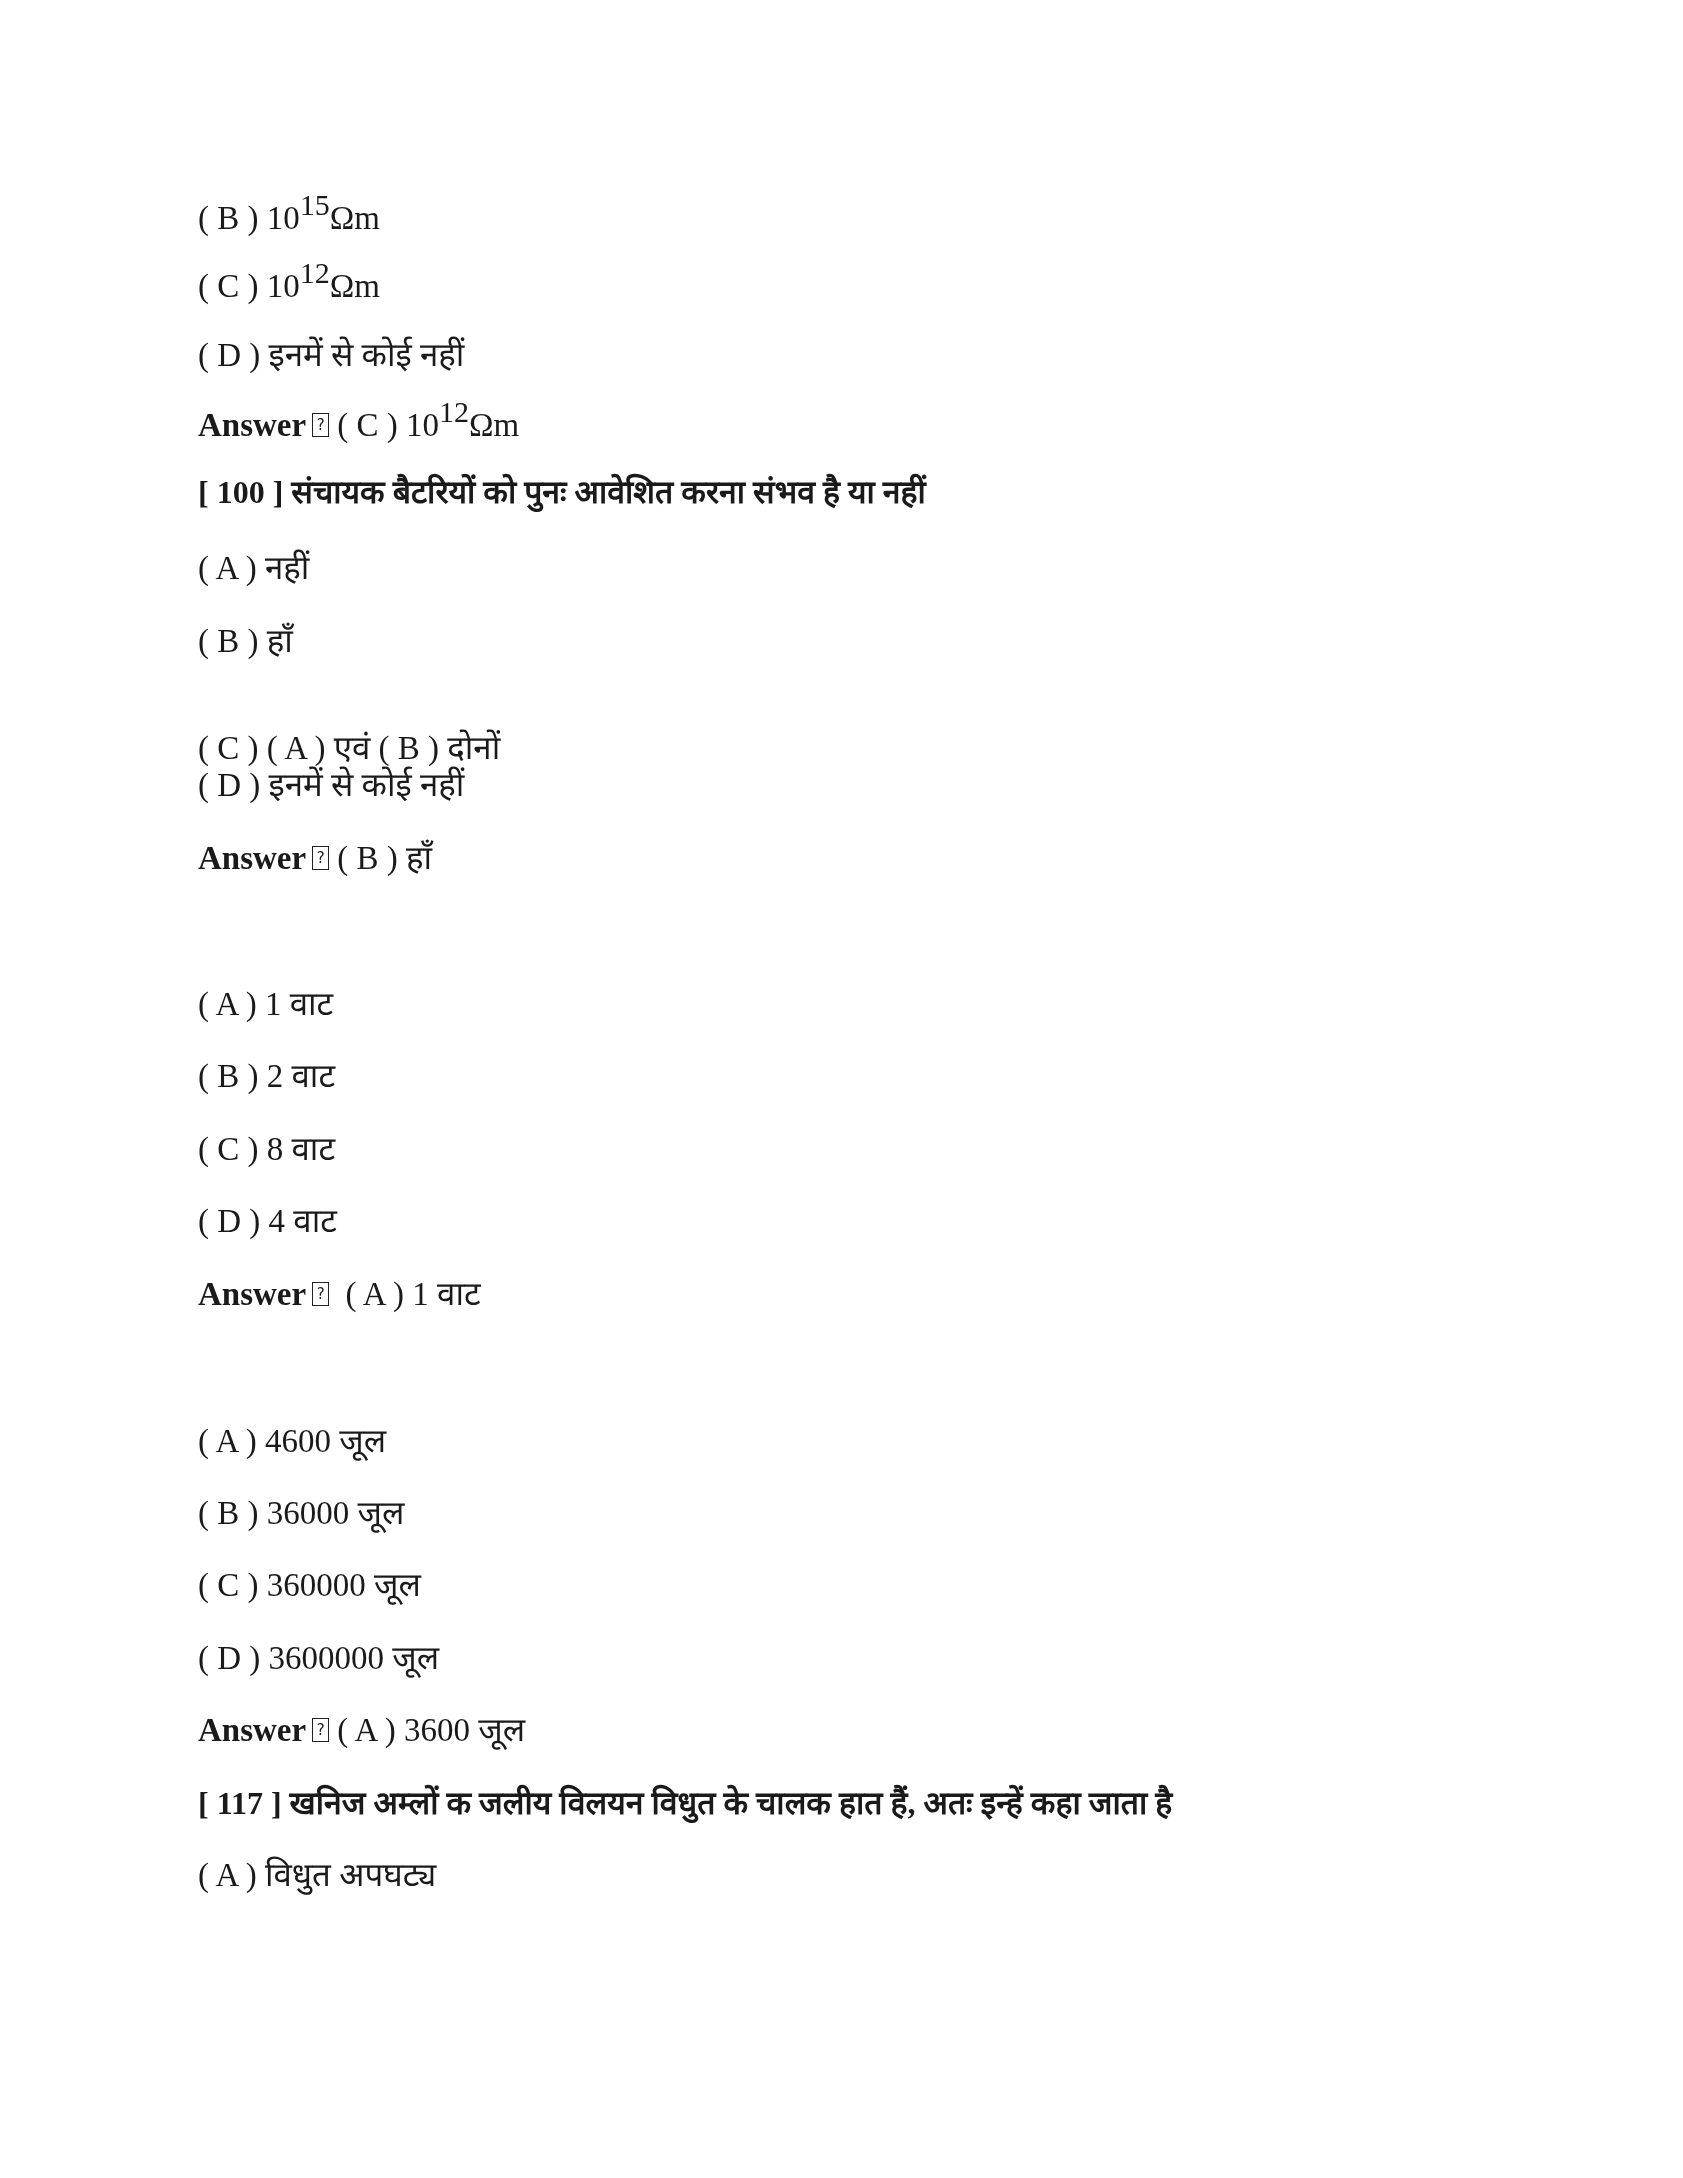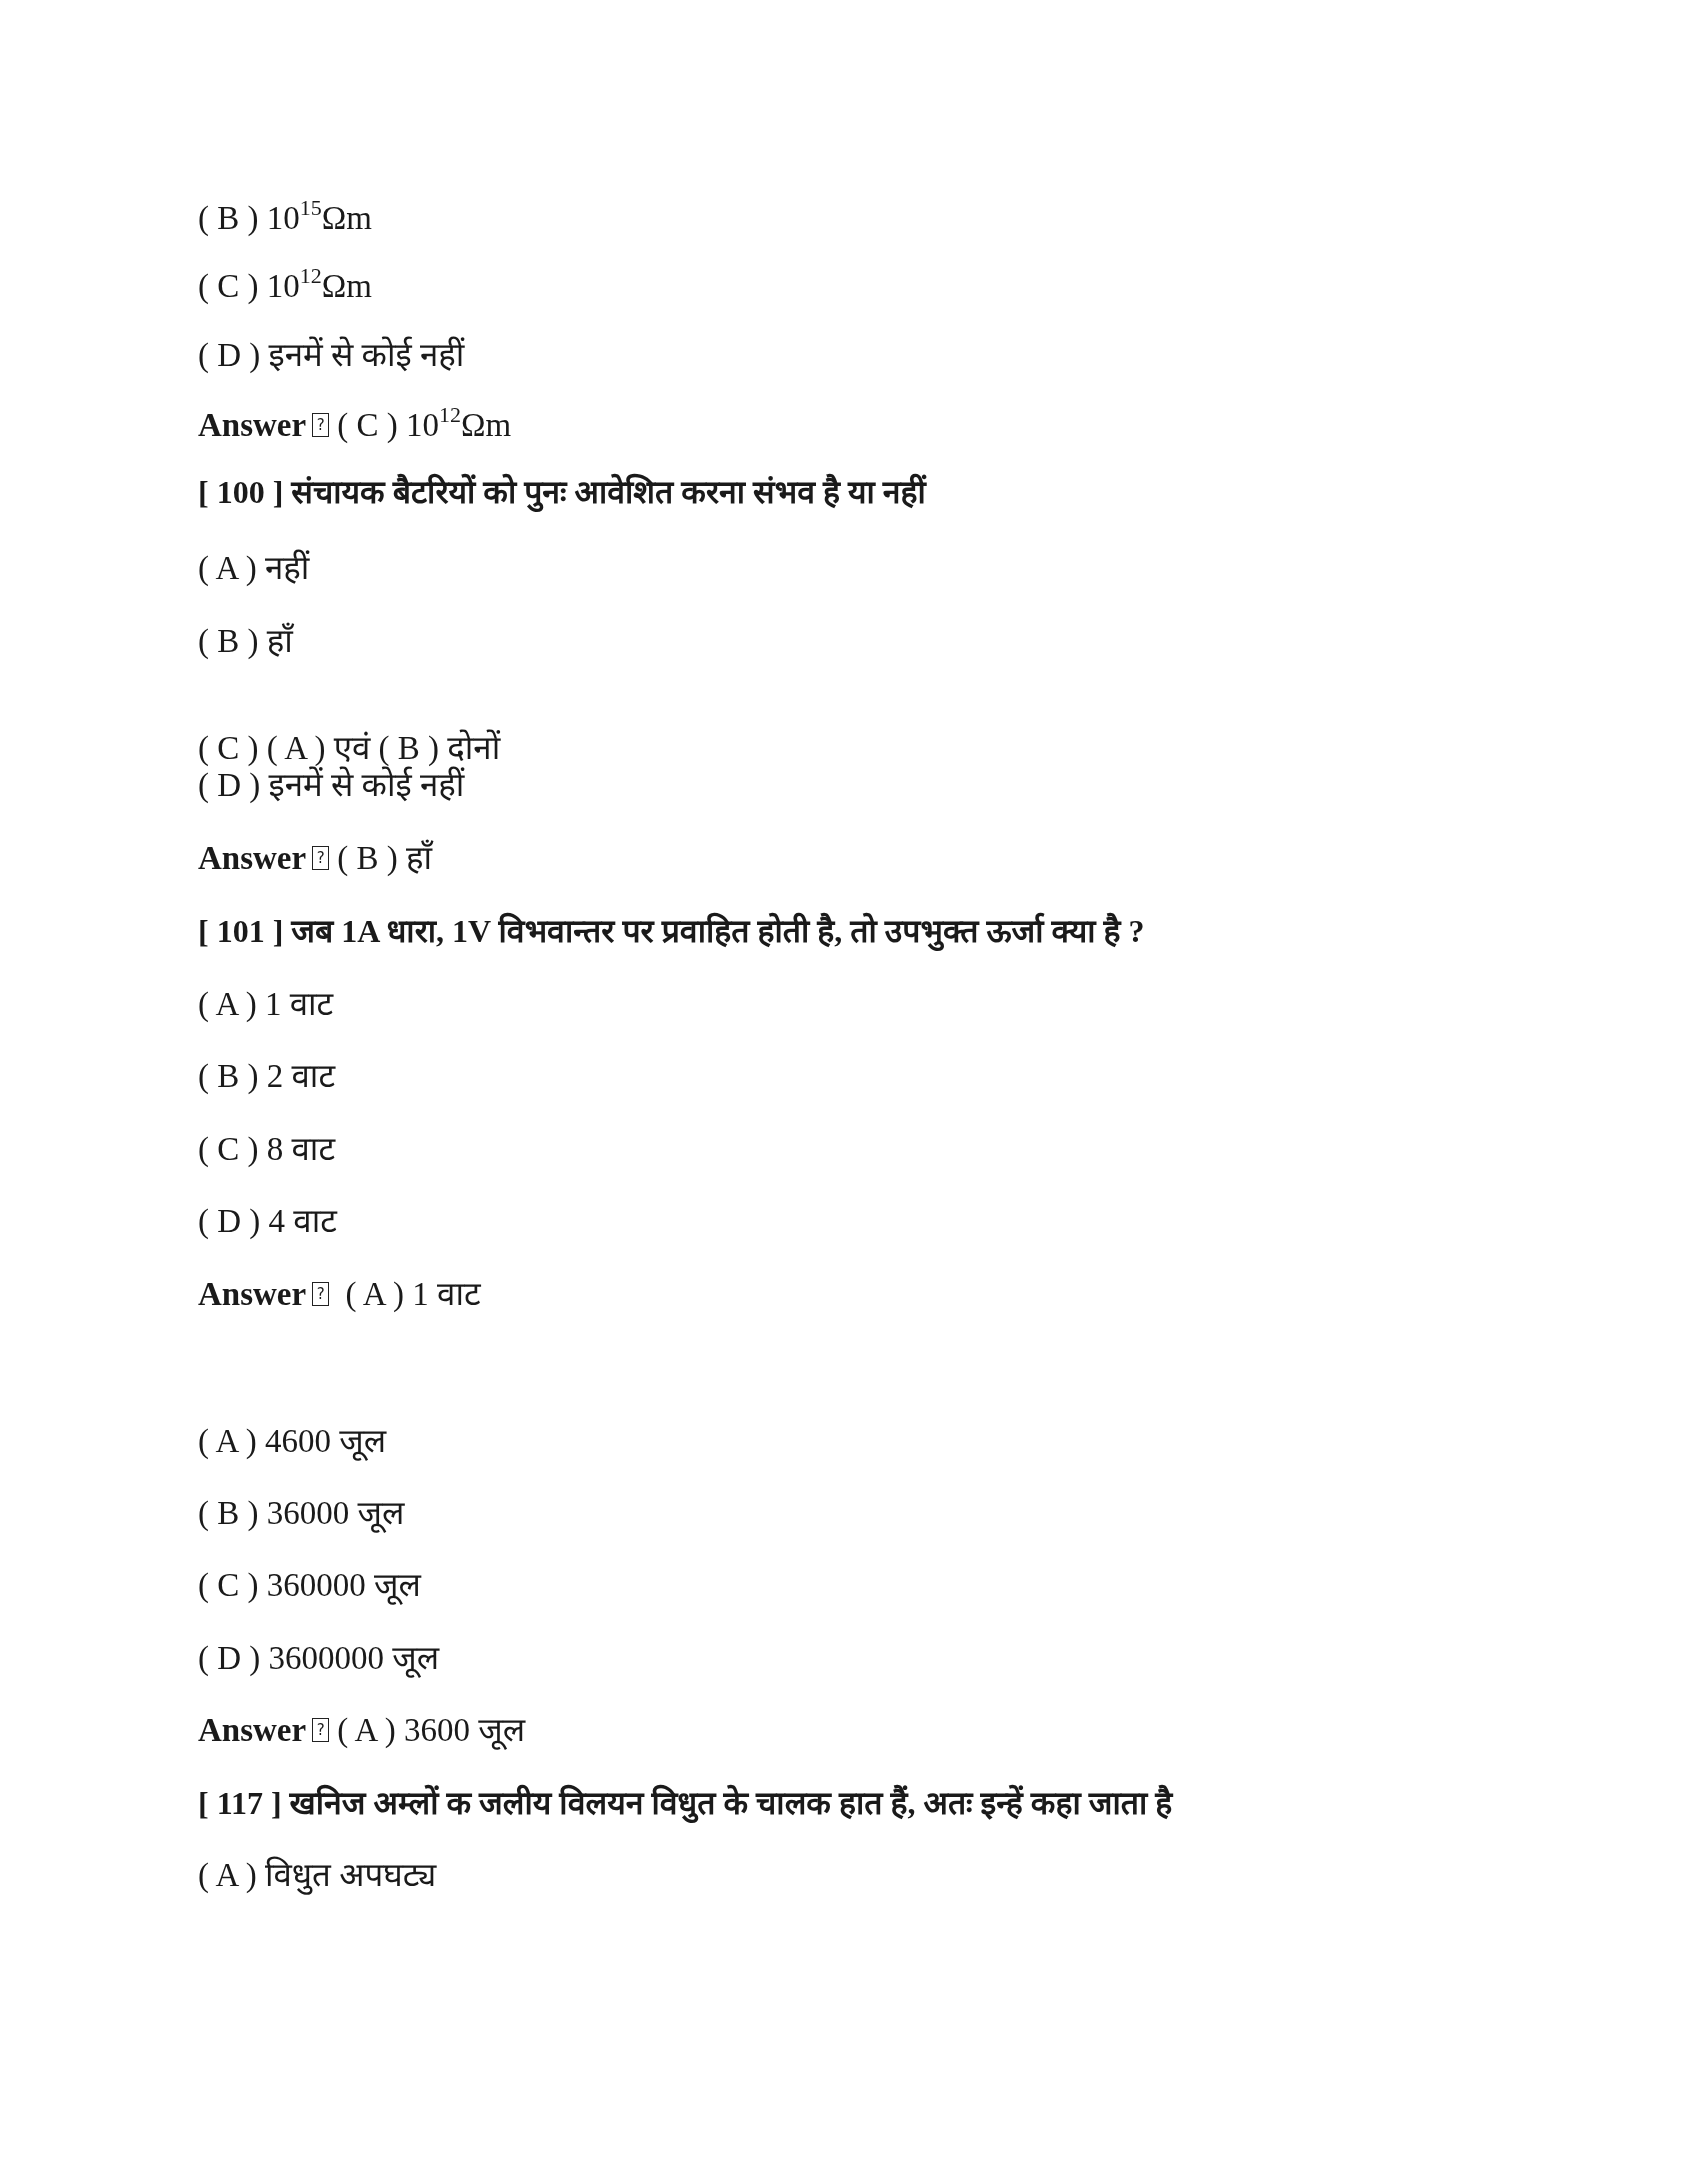--- a/index.html
+++ b/index.html
@@ -5,21 +5,21 @@
   html, body { margin: 0; padding: 0; background: #ffffff; }
   body { width: 1683px; height: 2178px; position: relative; overflow: hidden;
          font-family: "Liberation Serif", "DejaVu Serif", serif; color: #1a1a1a; }
   .page { position: absolute; left: 0; top: 0; width: 1683px; height: 2178px; background: #fff; }
   .line { position: absolute; left: 198px; height: 50px; line-height: 50px; font-size: 33px; white-space: nowrap; }
   .q { font-weight: bold; font-size: 32px; }
   .ans-label { font-weight: bold; }
   .missing-glyph { display: inline-block; width: 15px; height: 22px; border: 1.5px solid #222; font-size: 15px;
                    line-height: 22px; text-align: center; vertical-align: middle; margin: 0 8px 0 6px;
                    font-family: "DejaVu Sans", sans-serif; font-weight: normal; position: relative; top: -3px; }
-  sup { font-size: 22px; line-height: 0; position: relative; top: -2px; vertical-align: super; }
+  sup { font-size: 30px; line-height: 0; position: relative; top: -2px; vertical-align: super; }
 </style>
 </head>
 <body>
 
 <div class="page">
 
   <div class="line" style="top:193px">
     <span>( B )</span>
     <span><span>10</span><sup>15</sup><span>Ωm</span></span>
   </div>
@@ -53,24 +53,20 @@
     <span>( A ) एवं ( B ) दोनों</span>
   </div>
   <div class="line" style="top:760px">
     <span>( D )</span>
     <span>इनमें से कोई नहीं</span>
   </div>
   <div class="line" style="top:833px">
     <span class="ans-label">Answer</span><span class="missing-glyph">?</span><span>( B ) हाँ</span>
   </div>
 
-  <div class="line q" style="top:906px">
-    <span>[ 101 ]</span>
-    <span>जब 1A धारा, 1V विभवान्तर पर प्रवाहित होती है, तो उपभुक्त ऊर्जा क्या है ?</span>
-  </div>
   <div class="line" style="top:979px">
     <span>( A )</span>
     <span>1 वाट</span>
   </div>
   <div class="line" style="top:1051px">
     <span>( B )</span>
     <span>2 वाट</span>
   </div>
   <div class="line" style="top:1124px">
     <span>( C )</span>

